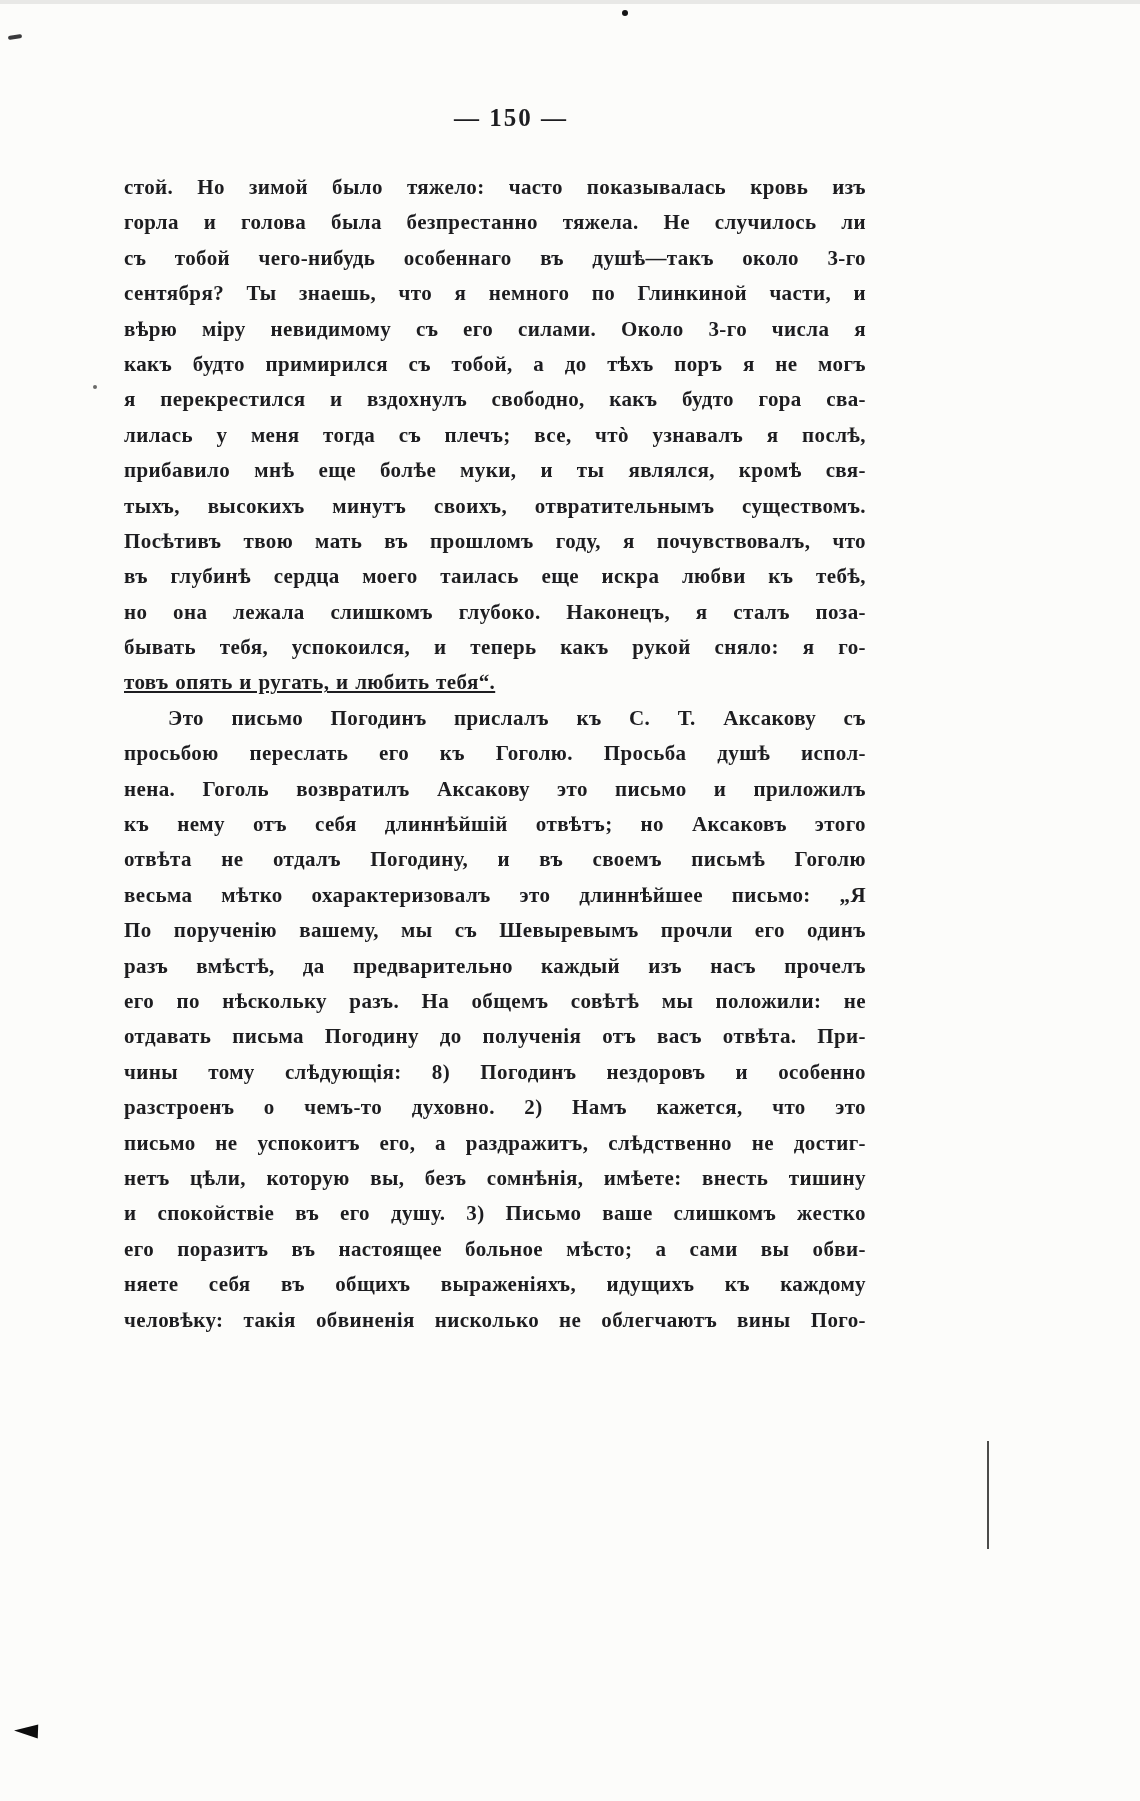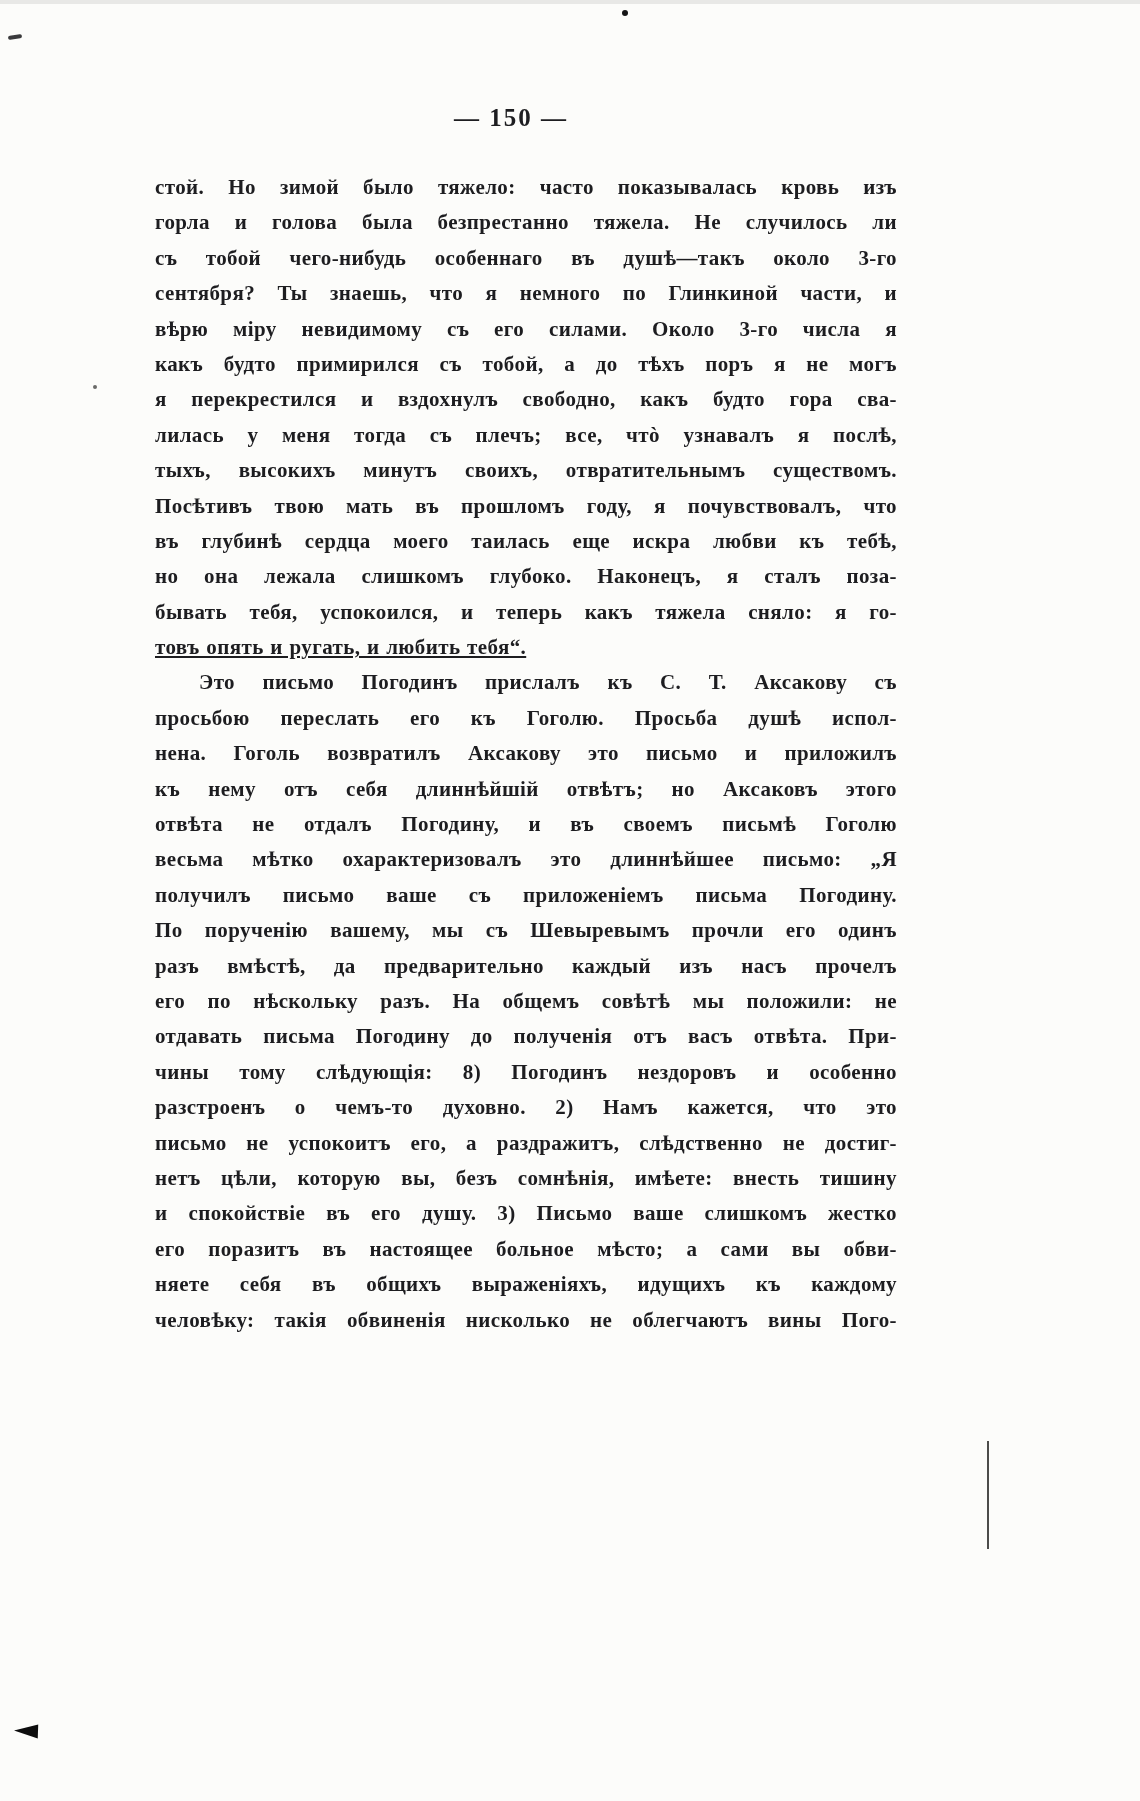--- a/index.html
+++ b/index.html
@@ -22,21 +22,21 @@
     left: 140px;
     top: 100px;
     width: 742px;
     text-align: center;
     font-size: 25px;
     font-weight: 700;
     letter-spacing: 2px;
   }
   .text-block {
     position: absolute;
-    left: 155px;
+    left: 124px;
     top: 166px;
     width: 742px;
   }
   .line {
     font-size: 21px;
     font-weight: 700;
     line-height: 35.4px;
     letter-spacing: 0.4px;
     word-spacing: 1px;
     text-align: justify;
@@ -113,33 +113,33 @@
 
   <div class="text-block" id="text-block">
       <div class="line">стой. Но зимой было тяжело: часто показывалась кровь изъ</div>
       <div class="line">горла и голова была безпрестанно тяжела. Не случилось ли</div>
       <div class="line">съ тобой чего-нибудь особеннаго въ душѣ—такъ около 3-го</div>
       <div class="line">сентября? Ты знаешь, что я немного по Глинкиной части, и</div>
       <div class="line">вѣрю міру невидимому съ его силами. Около 3-го числа я</div>
       <div class="line">какъ будто примирился съ тобой, а до тѣхъ поръ я не могъ</div>
       <div class="line">я перекрестился и вздохнулъ свободно, какъ будто гора сва-</div>
       <div class="line">лилась у меня тогда съ плечъ; все, чтò узнавалъ я послѣ,</div>
+      <div class="line">прибавило мнѣ еще болѣе муки, и ты являлся, кромѣ свя-</div>
       <div class="line">тыхъ, высокихъ минутъ своихъ, отвратительнымъ существомъ.</div>
       <div class="line">Посѣтивъ твою мать въ прошломъ году, я почувствовалъ, что</div>
       <div class="line">въ глубинѣ сердца моего таилась еще искра любви къ тебѣ,</div>
       <div class="line">но она лежала слишкомъ глубоко. Наконецъ, я сталъ поза-</div>
-      <div class="line">бывать тебя, успокоился, и теперь какъ тяжела сняло: я го-</div>
+      <div class="line">бывать тебя, успокоился, и теперь какъ рукой сняло: я го-</div>
       <div class="line last-left">товъ опять и ругать, и любить тебя“.</div>
       <div class="line indent">Это письмо Погодинъ прислалъ къ С. Т. Аксакову съ</div>
       <div class="line">просьбою переслать его къ Гоголю. Просьба душѣ испол-</div>
       <div class="line">нена. Гоголь возвратилъ Аксакову это письмо и приложилъ</div>
       <div class="line">къ нему отъ себя длиннѣйшій отвѣтъ; но Аксаковъ этого</div>
       <div class="line">отвѣта не отдалъ Погодину, и въ своемъ письмѣ Гоголю</div>
       <div class="line">весьма мѣтко охарактеризовалъ это длиннѣйшее письмо: „Я</div>
-      <div class="line">получилъ письмо ваше съ приложеніемъ письма Погодину.</div>
       <div class="line">По порученію вашему, мы съ Шевыревымъ прочли его одинъ</div>
       <div class="line">разъ вмѣстѣ, да предварительно каждый изъ насъ прочелъ</div>
       <div class="line">его по нѣскольку разъ. На общемъ совѣтѣ мы положили: не</div>
       <div class="line">отдавать письма Погодину до полученія отъ васъ отвѣта. При-</div>
       <div class="line">чины тому слѣдующія: 8) Погодинъ нездоровъ и особенно</div>
       <div class="line">разстроенъ о чемъ-то духовно. 2) Намъ кажется, что это</div>
       <div class="line">письмо не успокоитъ его, а раздражитъ, слѣдственно не достиг-</div>
       <div class="line">нетъ цѣли, которую вы, безъ сомнѣнія, имѣете: внесть тишину</div>
       <div class="line">и спокойствіе въ его душу. 3) Письмо ваше слишкомъ жестко</div>
       <div class="line">его поразитъ въ настоящее больное мѣсто; а сами вы обви-</div>

